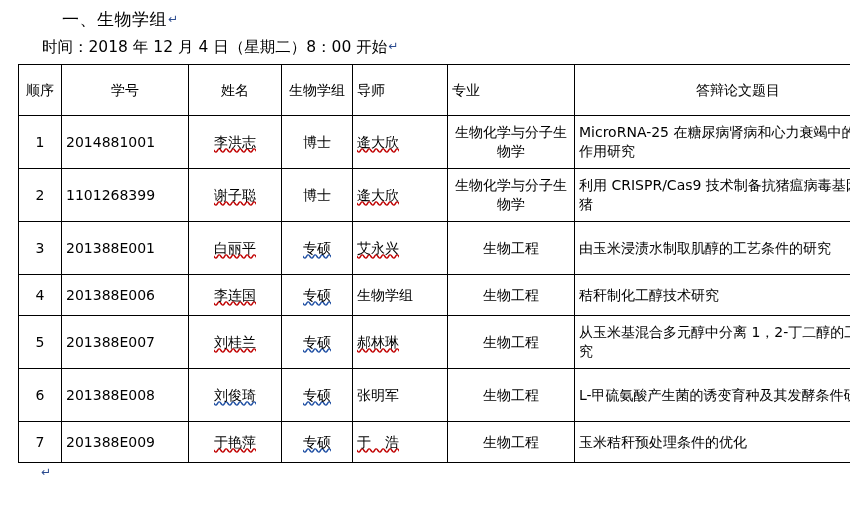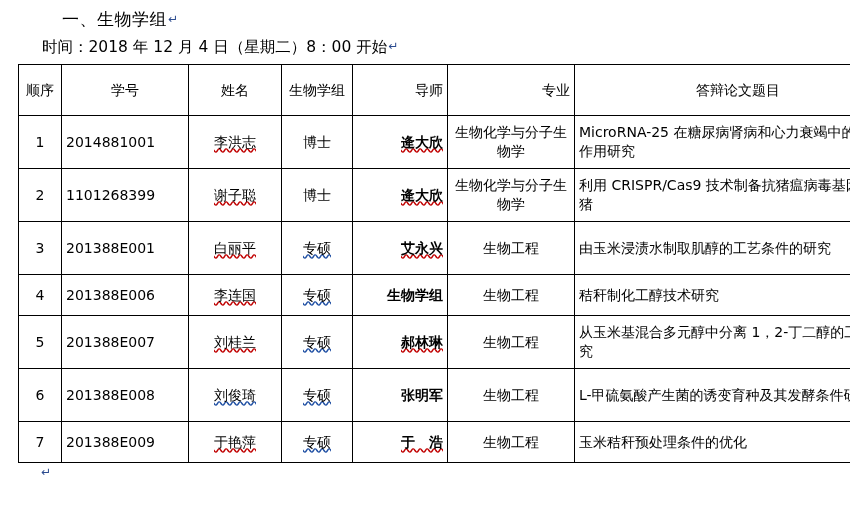--- a/index.html
+++ b/index.html
@@ -58,21 +58,21 @@
     line-height: 1.35;
   }
   table.schedule th {
     font-weight: normal;
     height: 44px;
   }
   .c-order   { width: 34px;  text-align: center; }
   .c-id      { width: 118px; }
   .c-name    { width: 84px;  text-align: center; }
   .c-degree  { width: 62px;  text-align: center; }
-  .c-advisor { width: 86px;  text-align: right; font-weight: bold; }
+  .c-advisor { width: 86px;  text-align: left; }
   .c-major   { width: 118px; text-align: center; }
   .c-title   { width: 318px; text-align: left; }
   td.c-major, td.c-title { padding-left: 6px; }
   .row-tall td { height: 46px; }
   .row-short td { height: 34px; }
   .spell {
     text-decoration: underline;
     text-decoration-style: wavy;
     text-decoration-color: #c00000;
     text-decoration-skip-ink: none;
@@ -107,21 +107,21 @@
 
 
   <table class="schedule">
     <thead>
       <tr>
         <th class="c-order">顺序</th>
         <th class="c-id">学号</th>
         <th class="c-name">姓名</th>
         <th class="c-degree">生物学组</th>
         <th class="c-advisor">导师</th>
-        <th class="c-major" style="text-align:right">专业</th>
+        <th class="c-major" style="text-align:left">专业</th>
         <th class="c-title" style="text-align:center">答辩论文题目</th>
       </tr>
     </thead>
     <tbody>
       <tr class="row-tall">
         <td class="c-order">1</td>
         <td class="c-id">2014881001</td>
         <td class="c-name"><span class="spell">李洪志</span></td>
         <td class="c-degree">博士</td>
         <td class="c-advisor"><span class="spell">逄大欣</span></td>

